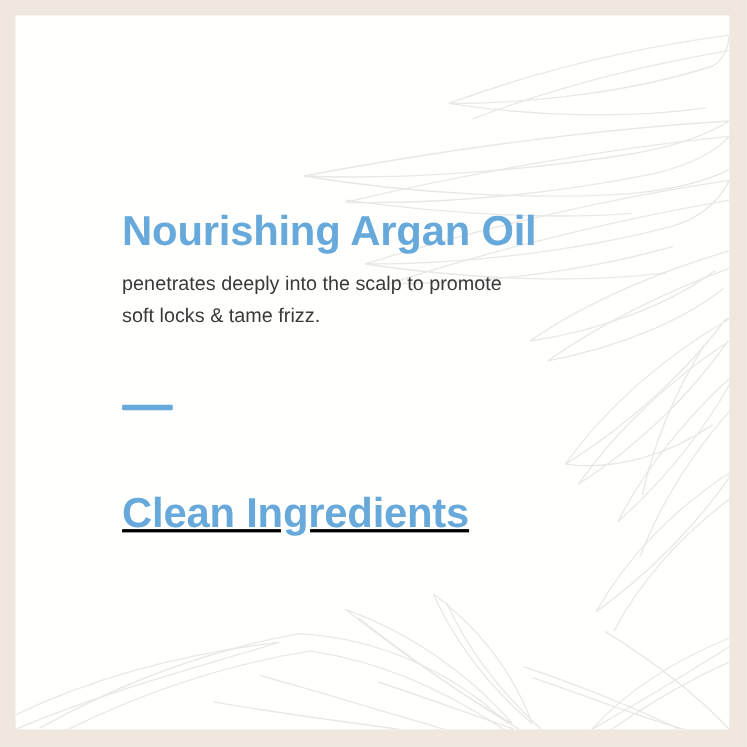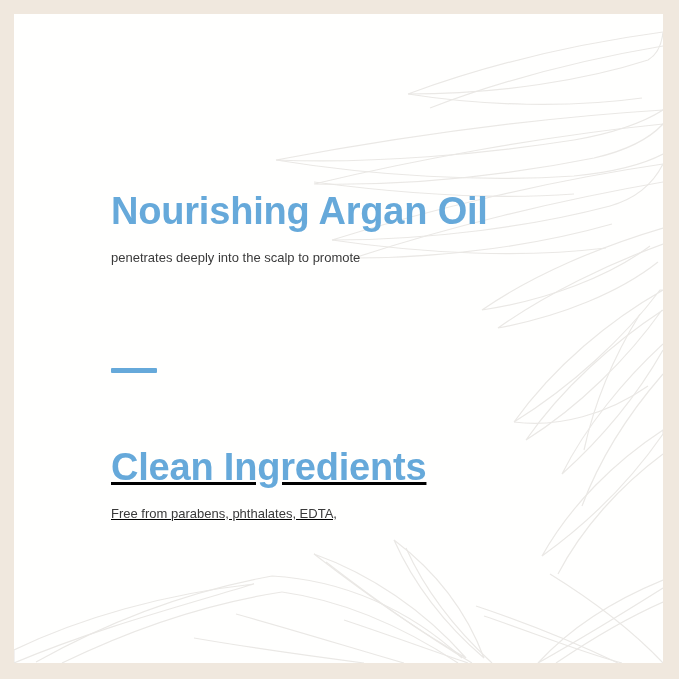--- a/index.html
+++ b/index.html
@@ -68,21 +68,21 @@
     letter-spacing: -0.2px;
     color: #66a9da;
     white-space: nowrap;
   }
 
   .body-text {
     margin: 0;
     padding-top: 10px;
     font-family: "Liberation Sans", sans-serif;
     font-weight: normal;
-    font-size: 13px;
+    font-size: 18px;
     line-height: 28.5px;
     color: #3a3a3a;
     max-width: 505px;
   }
   .body-text .line { display: block; white-space: nowrap; }
 
   
   .divider {
     position: absolute;
     left: 97px;
@@ -153,27 +153,27 @@
         </g>
       </svg>
     </div>
 
     <div class="content">
 
       <div class="section section-1">
         <h2 class="heading">Nourishing Argan Oil</h2>
         <p class="body-text">
           <span class="line">penetrates deeply into the scalp to promote</span>
+          <span class="line">soft locks &amp; tame frizz.</span>
         </p>
       </div>
 
       <div class="divider"></div>
 
       <div class="section section-2">
         <h2 class="heading">Clean Ingredients</h2>
         <p class="body-text">
-          <span class="line">Free from parabens, phthalates, EDTA,</span>
         </p>
       </div>
 
     </div>
   </div>
 </div>
 
 </body></html>

